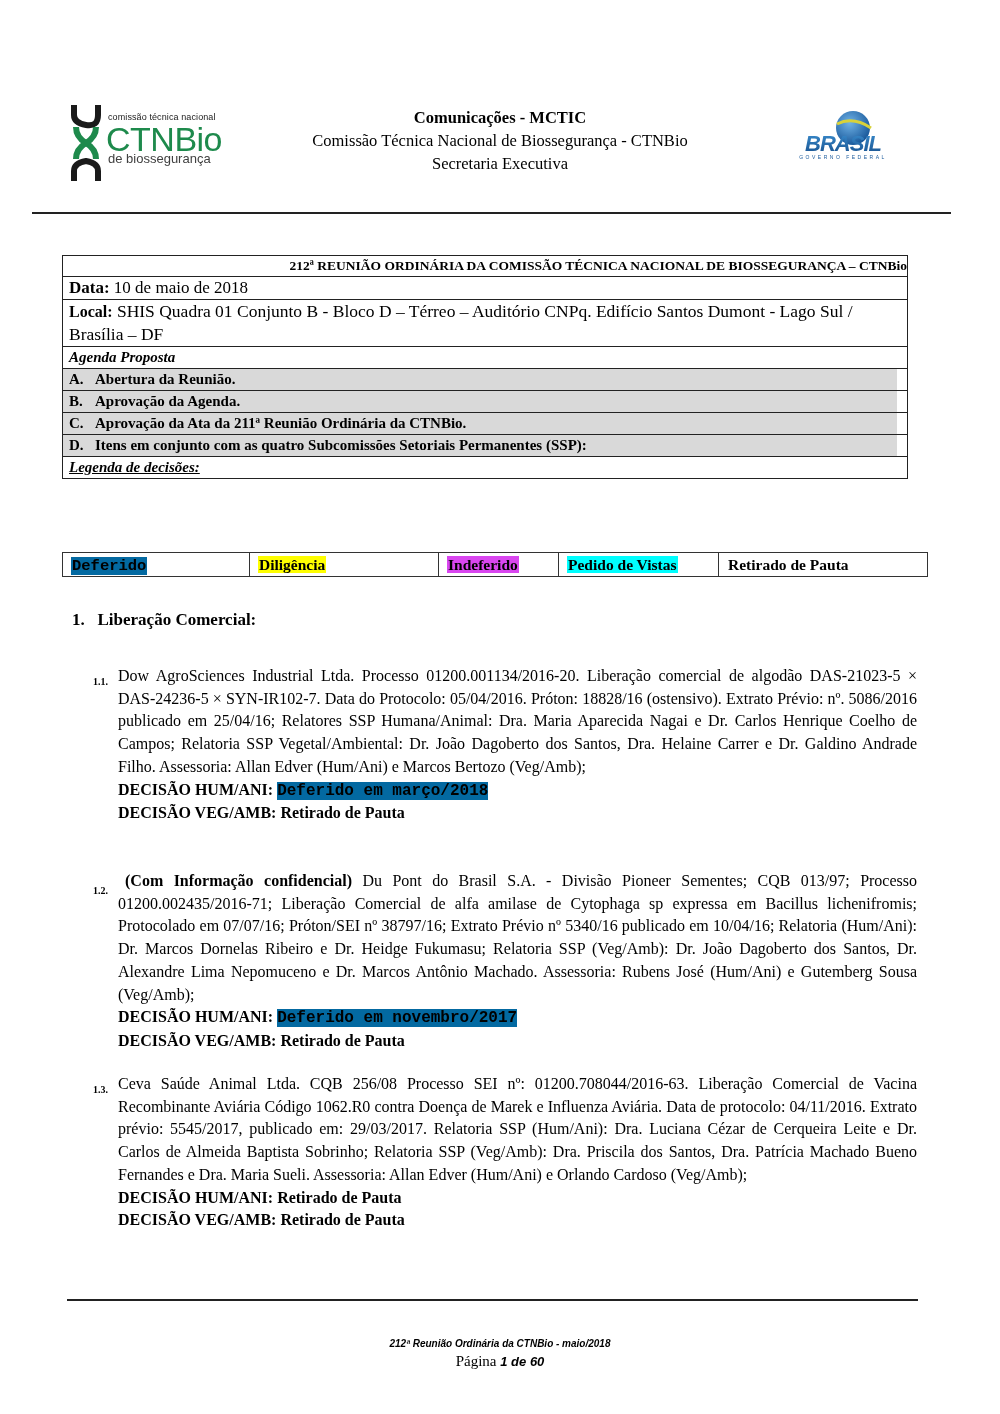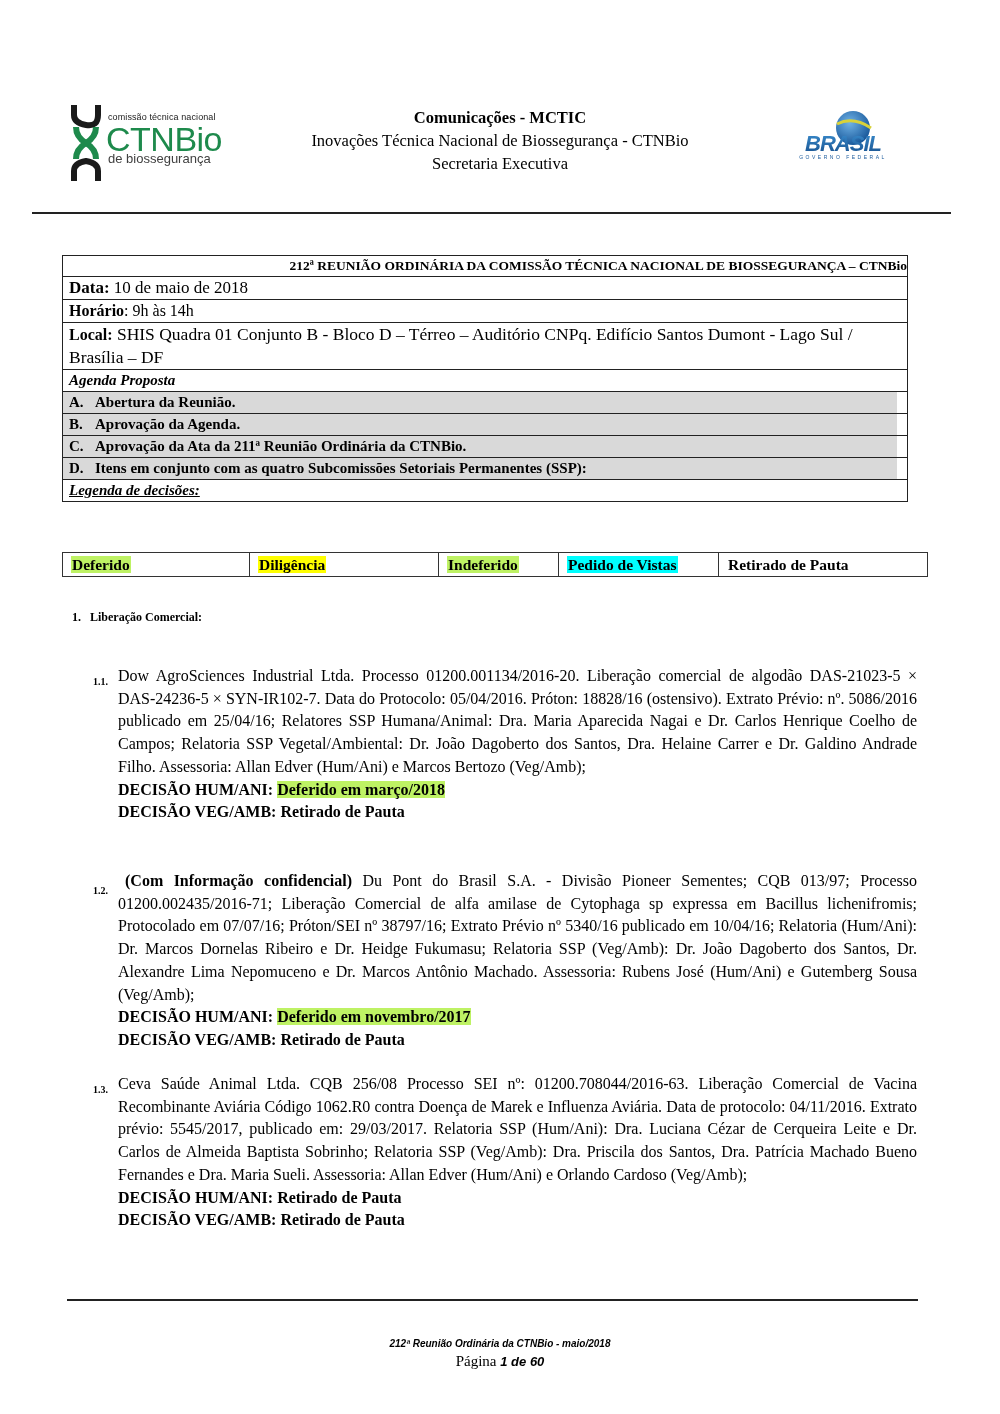--- a/index.html
+++ b/index.html
@@ -33,28 +33,28 @@
   .row.agenda .letter { display: inline-block; width: 26px; }
   .u { text-decoration: underline; margin-top: 8px; }
 
   
   .legend { left: 62px; top: 552px; width: 864px; height: 23px; border: 1.5px solid #333; display: flex; }
   .legend .cell { border-right: 1.5px solid #333; font-weight: bold; font-size: 15.5px; line-height: 23px; padding-left: 8px; box-sizing: border-box; }
   .legend .cell:last-child { border-right: none; }
   .hl { padding: 0 1px; }
 
   
-  .sec-title { left: 72px; top: 610px; font-weight: bold; font-size: 12px; }
+  .sec-title { left: 72px; top: 610px; font-weight: bold; font-size: 17px; }
   .item { left: 93px; width: 824px; font-size: 16px; line-height: 22.7px; text-align: justify; }
   .item .num { position: absolute; left: 0; top: 0; font-size: 10px; font-weight: bold; }
   .item .body { margin-left: 25px; }
   .item .dec { font-weight: bold; }
-  .green { background: #bef264; }
+  .green { background: #0369a1; font-family: Liberation Mono, monospace; }
   .yellow { background: #ffff00; }
-  .red { background: #bef264; }
+  .red { background: #d946ef; }
   .cyan { background: #00ffff; }
 
   .rule-bottom { left: 67px; top: 1299px; width: 851px; height: 2px; background: #222; }
   .footer { left: 250px; top: 1303px; width: 500px; text-align: center; }
   .footer .l1 { font-family: "Liberation Sans", sans-serif; font-style: italic; font-weight: bold; font-size: 10px; line-height: 17px; margin-top: 32px; }
   .footer .l2 { font-size: 15px; line-height: 19px; }
   .footer .l2 .pg { font-family: "Liberation Sans", sans-serif; font-style: italic; font-weight: bold; font-size: 13px; }
 </style>
 </head>
 <body>
@@ -66,21 +66,21 @@
     <path d="M28 24 Q28 34 18 40 Q8 46 8 56" fill="none" stroke="#1e8a4c" stroke-width="6"></path>
     <path d="M6 78 V68 Q6 60 18 58 Q30 60 30 68 V78" fill="none" stroke="#1a1a1a" stroke-width="6"></path>
   </svg>
   <div class="small">comissão técnica nacional</div>
   <div class="big">CTNBio</div>
   <div class="sub">de biossegurança</div>
 </div>
 
 <div class="abs header-text">
   <div class="b">Comunicações - MCTIC</div>
-  <div>Inovações Técnica Nacional de Biossegurança - CTNBio</div>
+  <div>Comissão Técnica Nacional de Biossegurança - CTNBio</div>
   <div>Secretaria Executiva</div>
 </div>
 
 <div class="abs logo-brasil">
   <svg width="120" height="52" viewBox="0 0 120 52">
     <defs>
       <radialGradient id="g1" cx="40%" cy="35%" r="65%">
         <stop offset="0%" stop-color="#6fb2e6"></stop>
         <stop offset="100%" stop-color="#1a5a9c"></stop>
       </radialGradient>
@@ -95,23 +95,20 @@
     <text x="58" y="51" text-anchor="middle" font-family="Liberation Sans, sans-serif" font-size="5" fill="#1a5a9c" letter-spacing="2.5">GOVERNO FEDERAL</text>
   </svg>
 </div>
 
 <div class="abs rule-top"></div>
 
 <div class="abs info-table">
   <div class="row title">212ª REUNIÃO ORDINÁRIA DA COMISSÃO TÉCNICA NACIONAL DE BIOSSEGURANÇA – CTNBio</div>
   <div class="row">
     <b>Data:</b><span> 10 de maio de 2018</span>
-  </div>
-  <div class="row" style="font-size:16px;">
-    <b>Horário</b><span>: 9h às 14h</span>
   </div>
   <div class="row local">
     <b style="font-size:16px;">Local:</b><span> SHIS Quadra 01 Conjunto B - Bloco D – Térreo – Auditório CNPq.  Edifício Santos Dumont - Lago Sul / Brasília – DF</span>
   </div>
   <div class="row italic">Agenda Proposta</div>
   <div class="row agenda">
     <div class="band"><span class="letter">A.</span><span>Abertura da Reunião.</span></div>
   </div>
   <div class="row agenda">
     <div class="band"><span class="letter">B.</span><span>Aprovação da Agenda.</span></div>

